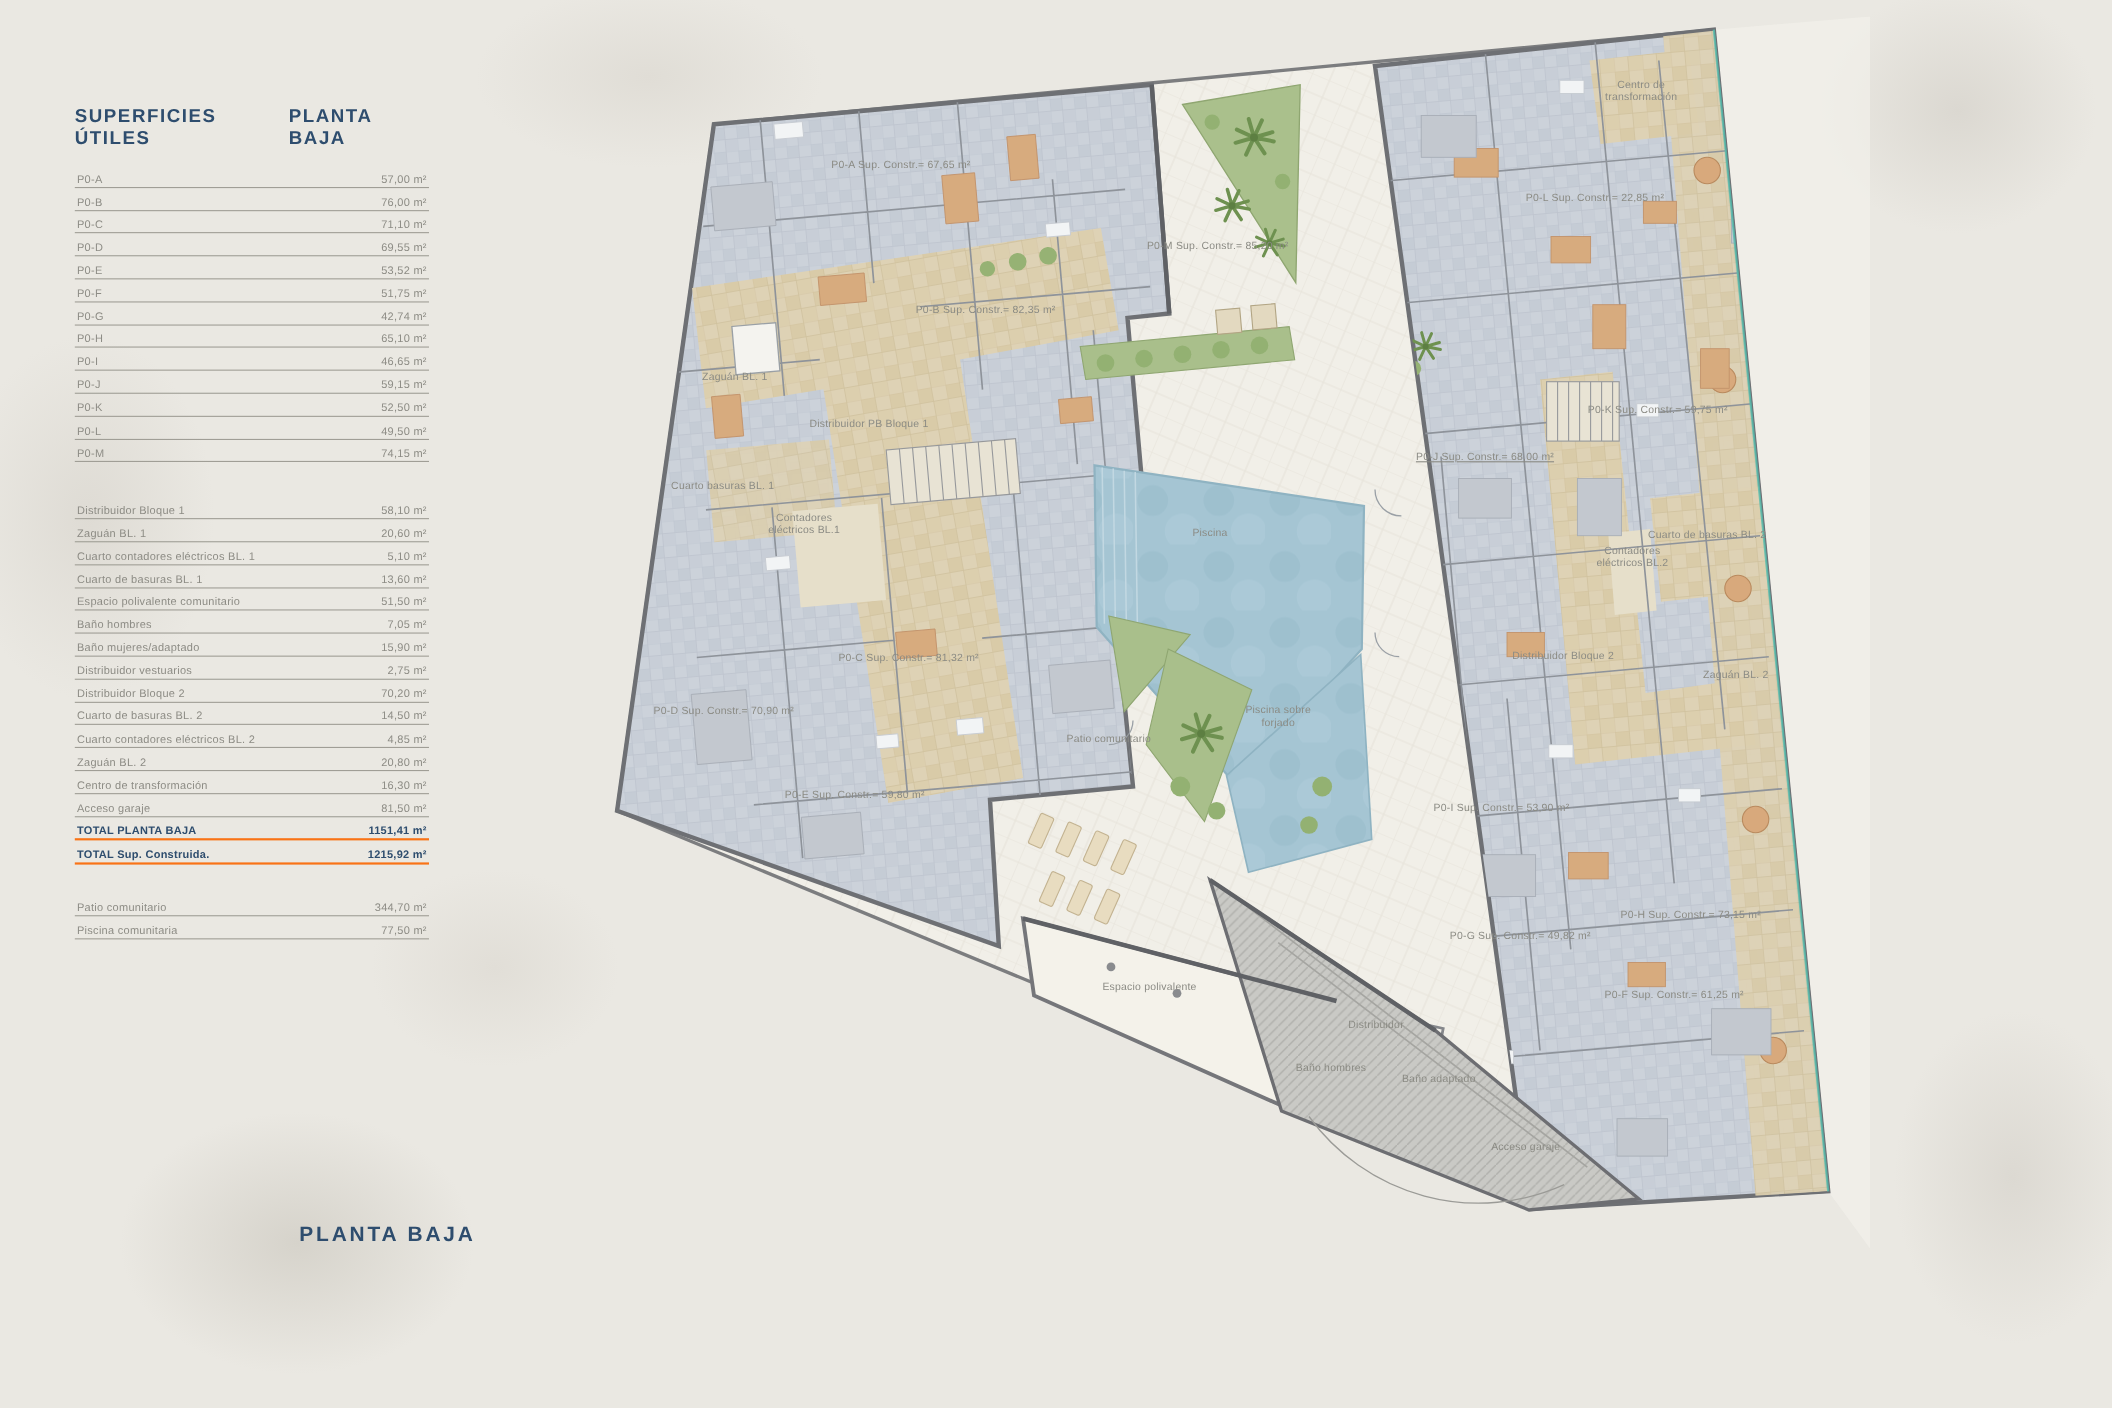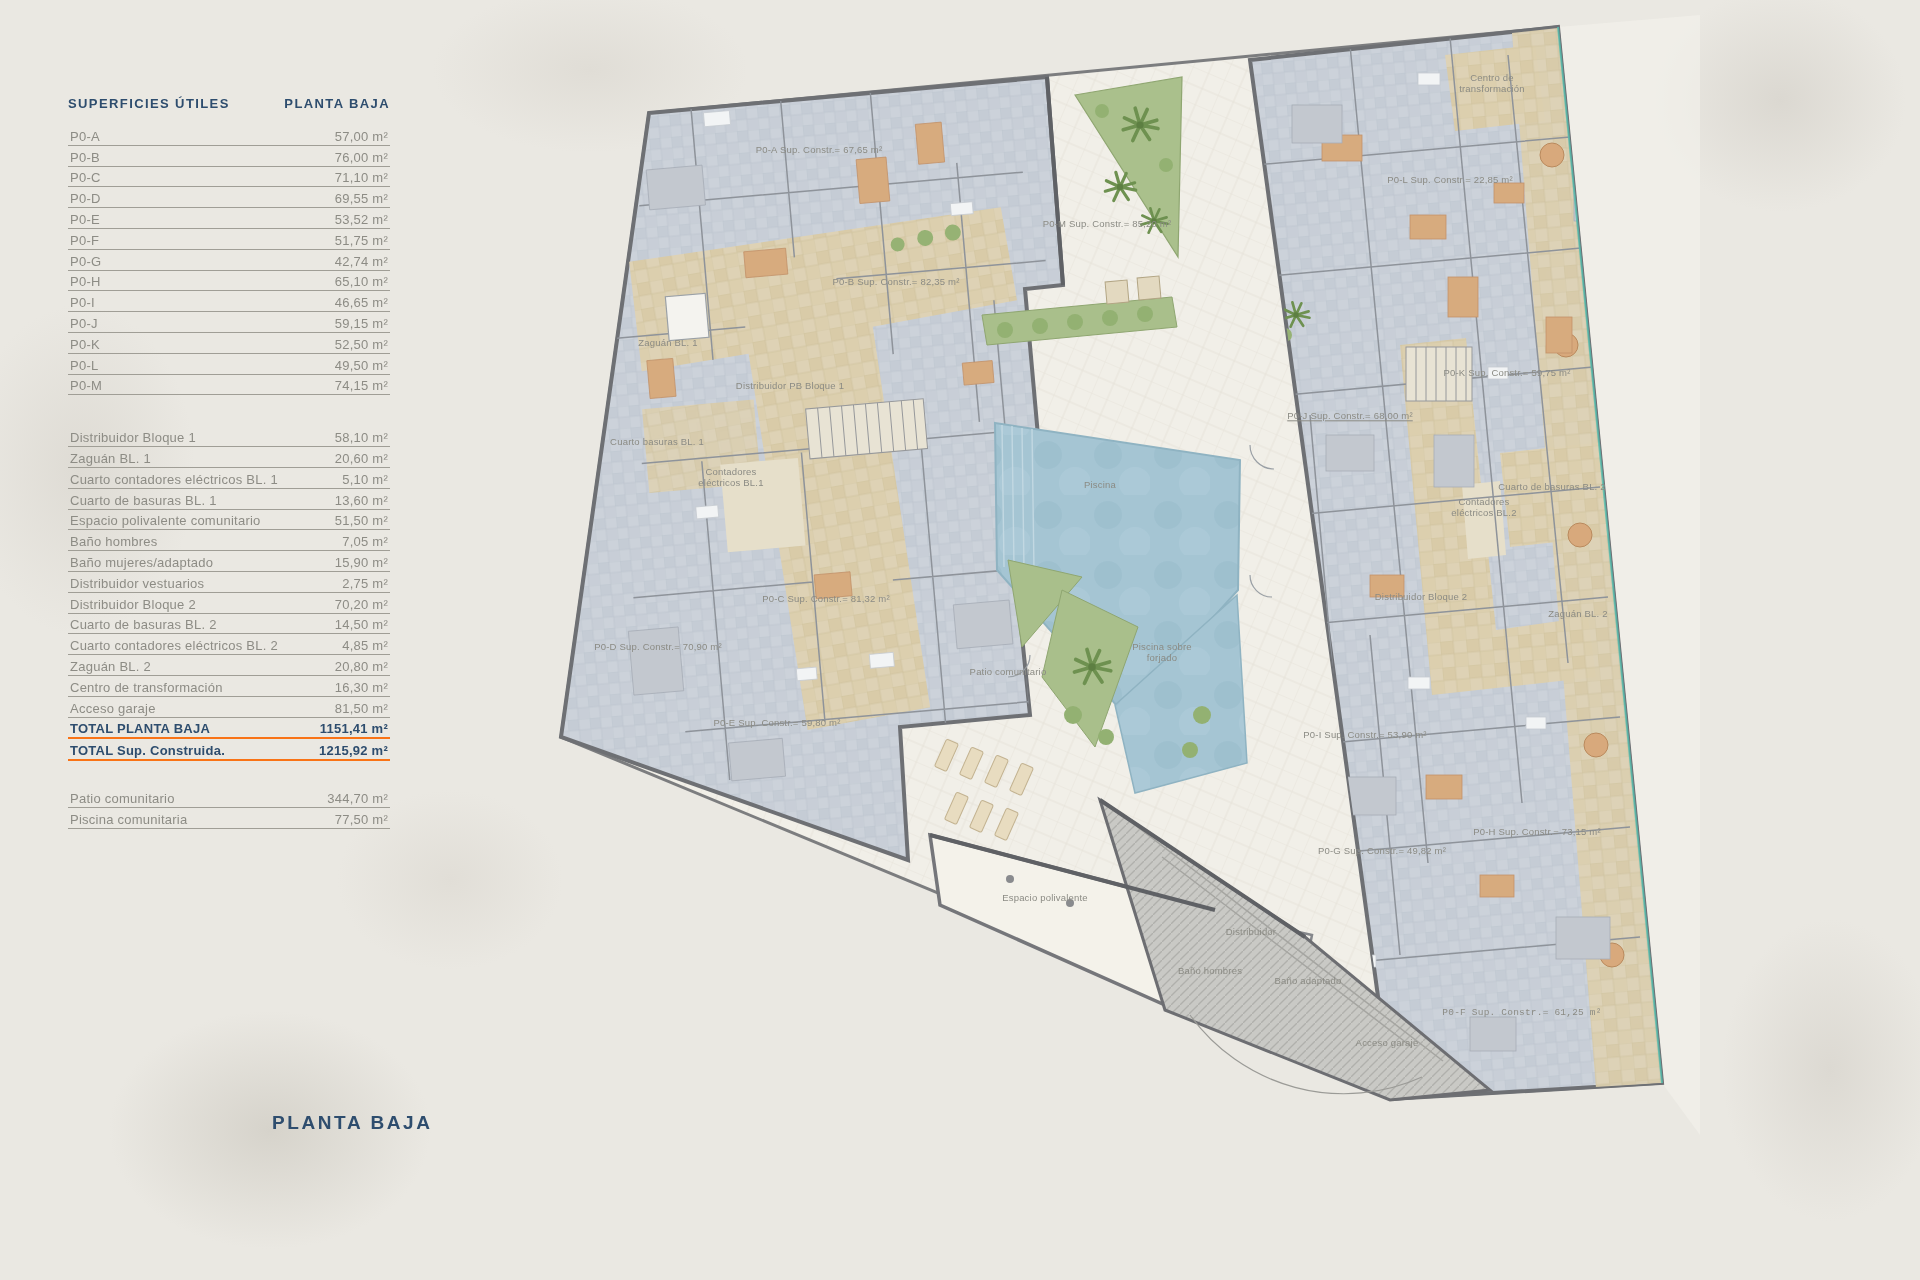--- a/index.html
+++ b/index.html
@@ -5,26 +5,26 @@
   html,body{margin:0;padding:0;}
   body{
     width:1920px;height:1280px;position:relative;overflow:hidden;
     background:#eae8e2;
     font-family:"Liberation Sans", sans-serif;
   }
   .blob{position:absolute;pointer-events:none;}
   
   .panel{position:absolute;left:68px;top:96px;width:322px;}
   .thead{display:flex;justify-content:space-between;align-items:baseline;
-    color:#2e4d6e;font-weight:bold;font-size:13px;letter-spacing:1.4px;margin-bottom:14px;}
+    color:#2e4d6e;font-weight:bold;font-size:17px;letter-spacing:1.4px;margin-bottom:14px;}
   .rows{width:100%;}
   .row{display:flex;justify-content:space-between;align-items:flex-end;
     height:20.8px;box-sizing:border-box;padding:0 2px 1px 2px;
     border-bottom:1px solid #a09e96;
-    color:#8d8c85;font-size:13px;letter-spacing:.25px;}
+    color:#8d8c85;font-size:10px;letter-spacing:.25px;}
   .row .lbl{white-space:nowrap;}
   .row .val{white-space:nowrap;}
   .rows.common{margin-top:31px;}
   .rows.totals .row{color:#2e4d6e;font-weight:bold;border-bottom:2px solid #f97316;height:21.5px;}
   .rows.outdoor{margin-top:27px;}
   
   .plan{position:absolute;left:550px;top:15px;width:1150px;height:1120px;}
   .plan svg{position:absolute;left:0;top:0;}
   .plabels{position:absolute;left:0;top:0;width:100%;height:100%;}
   .plabel{position:absolute;transform:translate(-50%,-50%);
@@ -405,21 +405,21 @@
       <span class="plabel" style="left: 108px; top: 632px;">P0-D Sup. Constr.= 70,90 m²</span>
       <span class="plabel" style="left: 227px; top: 708px;">P0-E Sup. Constr.= 59,80 m²</span>
       <span class="plabel" style="left: 458px; top: 657px;">Patio comunitario</span>
       <span class="plabel" style="left: 550px; top: 470px;">Piscina</span>
       <span class="plabel" style="left: 612px; top: 637px; width: 78px; white-space: normal;">Piscina sobre forjado</span>
       <span class="plabel" style="left: 495px; top: 883px;">Espacio polivalente</span>
       <span class="plabel" style="left: 680px; top: 917px; padding-left: 42px;">Distribuidor</span>
       <span class="plabel" style="left: 660px; top: 956px;">Baño hombres</span>
       <span class="plabel" style="left: 714px; top: 966px; margin-left: 44px;">Baño adaptado</span>
       <span class="plabel" style="left: 837px; top: 1028px;">Acceso garaje</span>
-      <span class="plabel" style="left: 972px; top: 998px; font-family: Liberation Mono, monospace;">P0-F Sup. Constr.= 61,25 m²</span>
+      <span class="plabel" style="left: 972px; top: 890px;">P0-F Sup. Constr.= 61,25 m²</span>
       <span class="plabel" style="left: 832px; top: 836px;">P0-G Sup. Constr.= 49,82 m²</span>
       <span class="plabel" style="left: 987px; top: 817px;">P0-H Sup. Constr.= 73,15 m²</span>
       <span class="plabel" style="left: 815px; top: 720px;">P0-I Sup. Constr.= 53,90 m²</span>
       <span class="plabel" style="left: 800px; top: 401px; text-decoration: underline;">P0-J Sup. Constr.= 68,00 m²</span>
       <span class="plabel" style="left: 957px; top: 358px;">P0-K Sup. Constr.= 59,75 m²</span>
       <span class="plabel" style="left: 1002px; top: 472px;">Cuarto de basuras BL. 2</span>
       <span class="plabel" style="left: 934px; top: 492px; width: 70px; white-space: normal;">Contadores eléctricos BL.2</span>
       <span class="plabel" style="left: 871px; top: 582px;">Distribuidor Bloque 2</span>
       <span class="plabel" style="left: 1028px; top: 599px;">Zaguán BL. 2</span>
       <span class="plabel" style="left: 942px; top: 68px; width: 92px; white-space: normal;">Centro de transformación</span>

